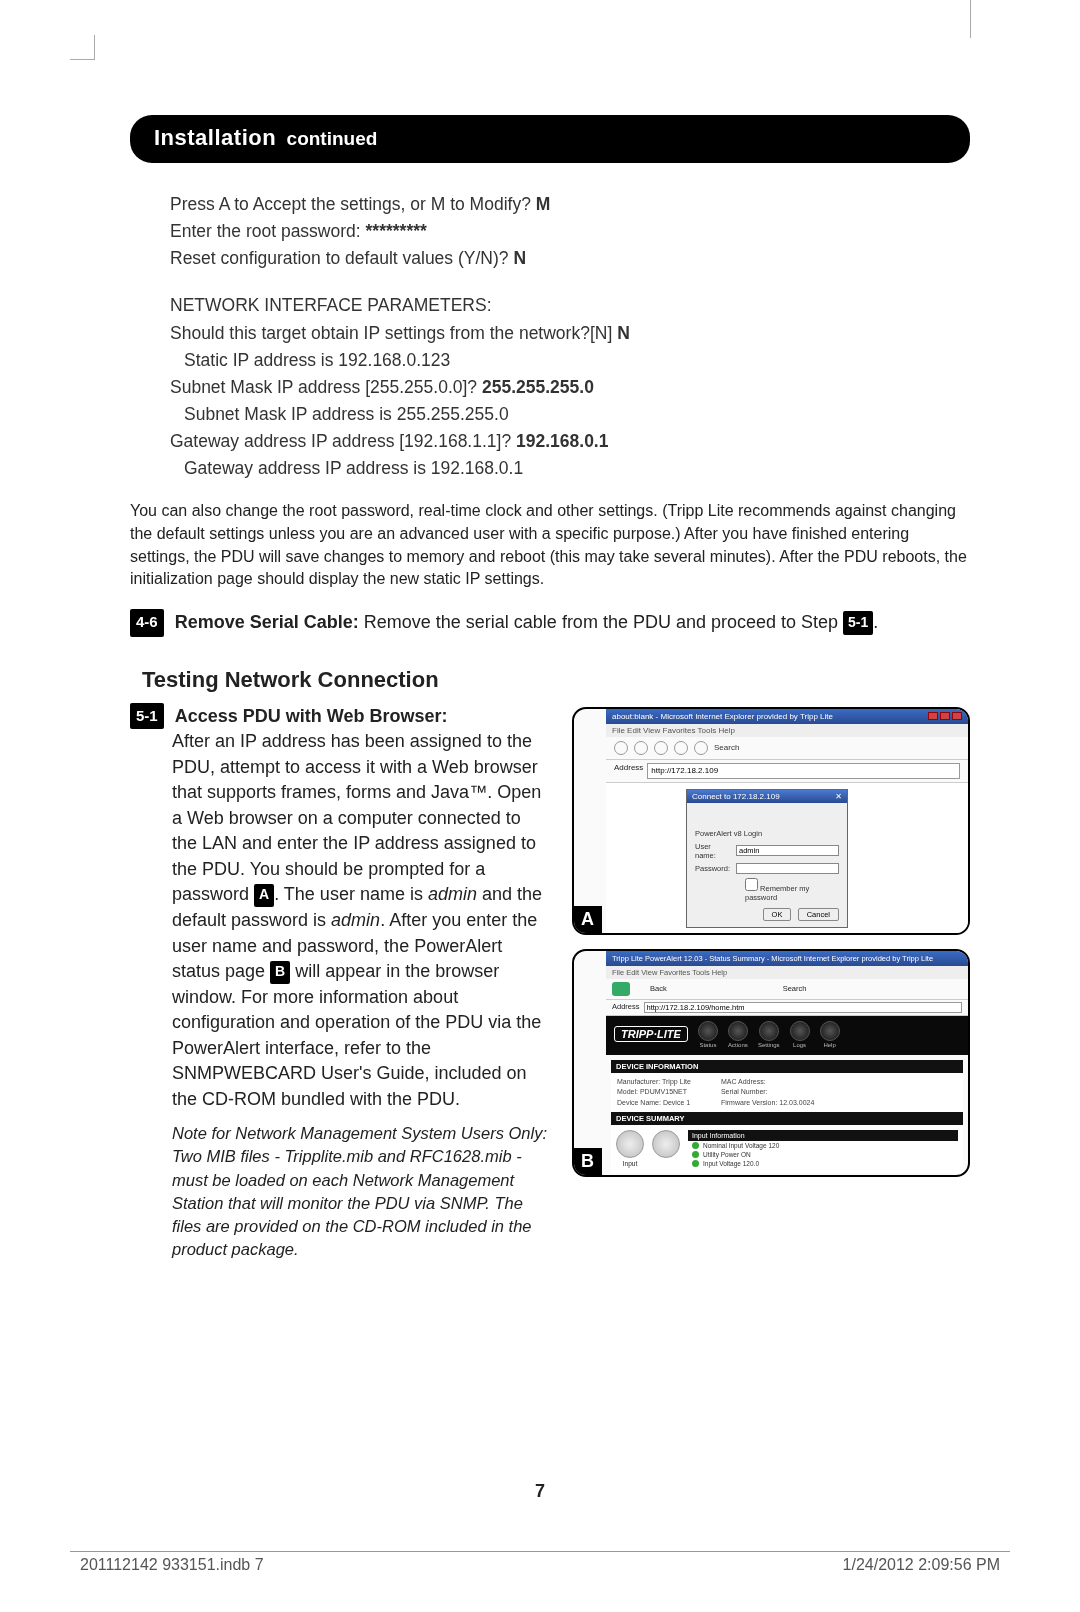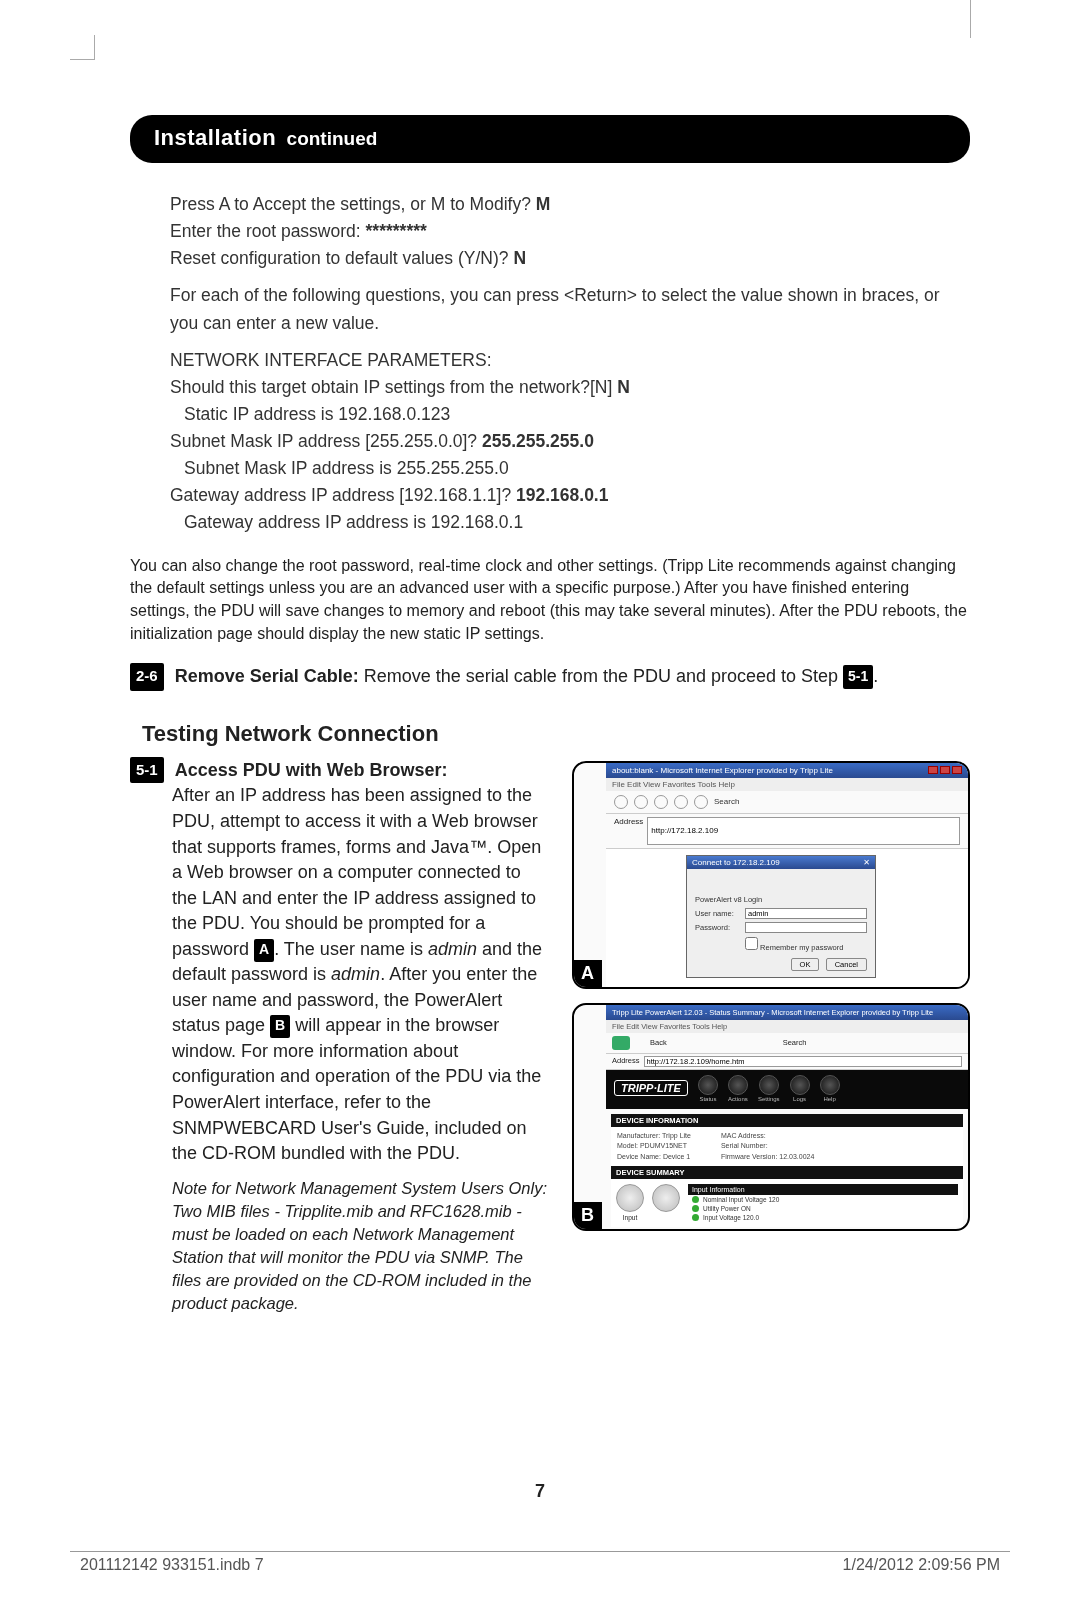--- a/index.html
+++ b/index.html
@@ -123,24 +123,24 @@
     border-bottom-left-radius: 12px;
   }
   
   .shotA .titlebar { background: linear-gradient(#3a6bc5,#2a4a90); color:#fff; font-size:8px; padding:3px 6px; display:flex; justify-content:space-between; }
   .shotA .winctl { display:flex; gap:2px; }
   .shotA .winctl span { width:10px; height:8px; background:#c44; border:1px solid #900; }
   .shotA .menu { background:#eee; font-size:8px; color:#555; padding:2px 6px; }
   .shotA .toolbar { padding:4px 8px; font-size:10px; color:#333; border-bottom:1px solid #ccc; display:flex; align-items:center; gap:6px; }
   .shotA .tbtn { width:14px; height:14px; border:1px solid #999; border-radius:50%; }
   .shotA .addr { padding:3px 8px; font-size:8px; display:flex; gap:4px; border-bottom:1px solid #ccc; }
-  .shotA .addr input { flex:1; font-size:8px; height:28px; border:1px solid #999; background:#fff; padding:0 3px; }
+  .shotA .addr input { flex:1; font-size:8px; height:16px; border:1px solid #999; background:#fff; padding:0 3px; }
   .shotA .canvas { height:150px; background:#fff; position:relative; }
   .shotA .dialog {
-    position:absolute; left:80px; top:6px; width:190px;
+    position:absolute; left:80px; top:6px; width:162px;
     border:1px solid #666; background:#efefef; font-size:8px;
   }
   .shotA .dialog .dtitle { background:linear-gradient(#4a7ad0,#2a4a90); color:#fff; padding:2px 5px; display:flex; justify-content:space-between; }
   .shotA .dialog .dbody { padding:6px 8px; color:#333; }
   .shotA .dialog .row { display:flex; align-items:center; gap:5px; margin:3px 0; }
   .shotA .dialog .row label { width:45px; font-size:7.5px; }
   .shotA .dialog .row input { flex:1; height:11px; border:1px solid #888; background:#fff; font-size:7.5px; padding:0 2px; }
   .shotA .dialog .chk { font-size:7.5px; margin:4px 0 6px 50px; }
   .shotA .dialog .btns { text-align:right; }
   .shotA .dialog .btns button { font-size:7.5px; padding:1px 8px; margin-left:4px; border:1px solid #888; background:#eee; border-radius:2px; }
@@ -197,35 +197,34 @@
   <div class="header-pill">
     <span class="h1">Installation</span>
     <span class="sub">continued</span>
   </div>
 
   <div class="terminal-block">
     <div class="line"><span>Press A to Accept the settings, or M to Modify? </span><span class="b">M</span></div>
     <div class="line"><span>Enter the root password: </span><span class="b">*********</span></div>
     <div class="line"><span>Reset configuration to default values (Y/N)? </span><span class="b">N</span></div>
     <div class="gap"></div>
-    <div class="line">For each of the following questions, you can press &lt;Return&gt; to select the value shown in braces, or you can enter a new value.</div>
     <div class="gap"></div>
     <div class="line">NETWORK INTERFACE PARAMETERS:</div>
     <div class="line"><span>Should this target obtain IP settings from the network?[N] </span><span class="b">N</span></div>
     <div class="line indent">Static IP address is 192.168.0.123</div>
     <div class="line"><span>Subnet Mask IP address [255.255.0.0]? </span><span class="b">255.255.255.0</span></div>
     <div class="line indent">Subnet Mask IP address is 255.255.255.0</div>
     <div class="line"><span>Gateway address IP address [192.168.1.1]? </span><span class="b">192.168.0.1</span></div>
     <div class="line indent">Gateway address IP address is 192.168.0.1</div>
   </div>
 
   <div class="para">You can also change the root password, real-time clock and other settings. (Tripp Lite recommends against changing the default settings unless you are an advanced user with a specific purpose.) After you have finished entering settings, the PDU will save changes to memory and reboot (this may take several minutes). After the PDU reboots, the initialization page should display the new static IP settings.</div>
 
   <div class="step-line">
-    <span class="step-badge">2-6</span>
+    <span class="step-badge">4-6</span>
     <span class="step-bold">Remove Serial Cable:</span><span> Remove the serial cable from the PDU and proceed to Step </span><span class="inline-badge">5-1</span><span>.</span>
   </div>
 
   <div class="h2">Testing Network Connection</div>
 
   <div class="two-col">
     <div class="left-col">
       <div class="step51">
         <span class="step-badge">5-1</span>
         <span class="step-bold">Access PDU with Web Browser:</span>

